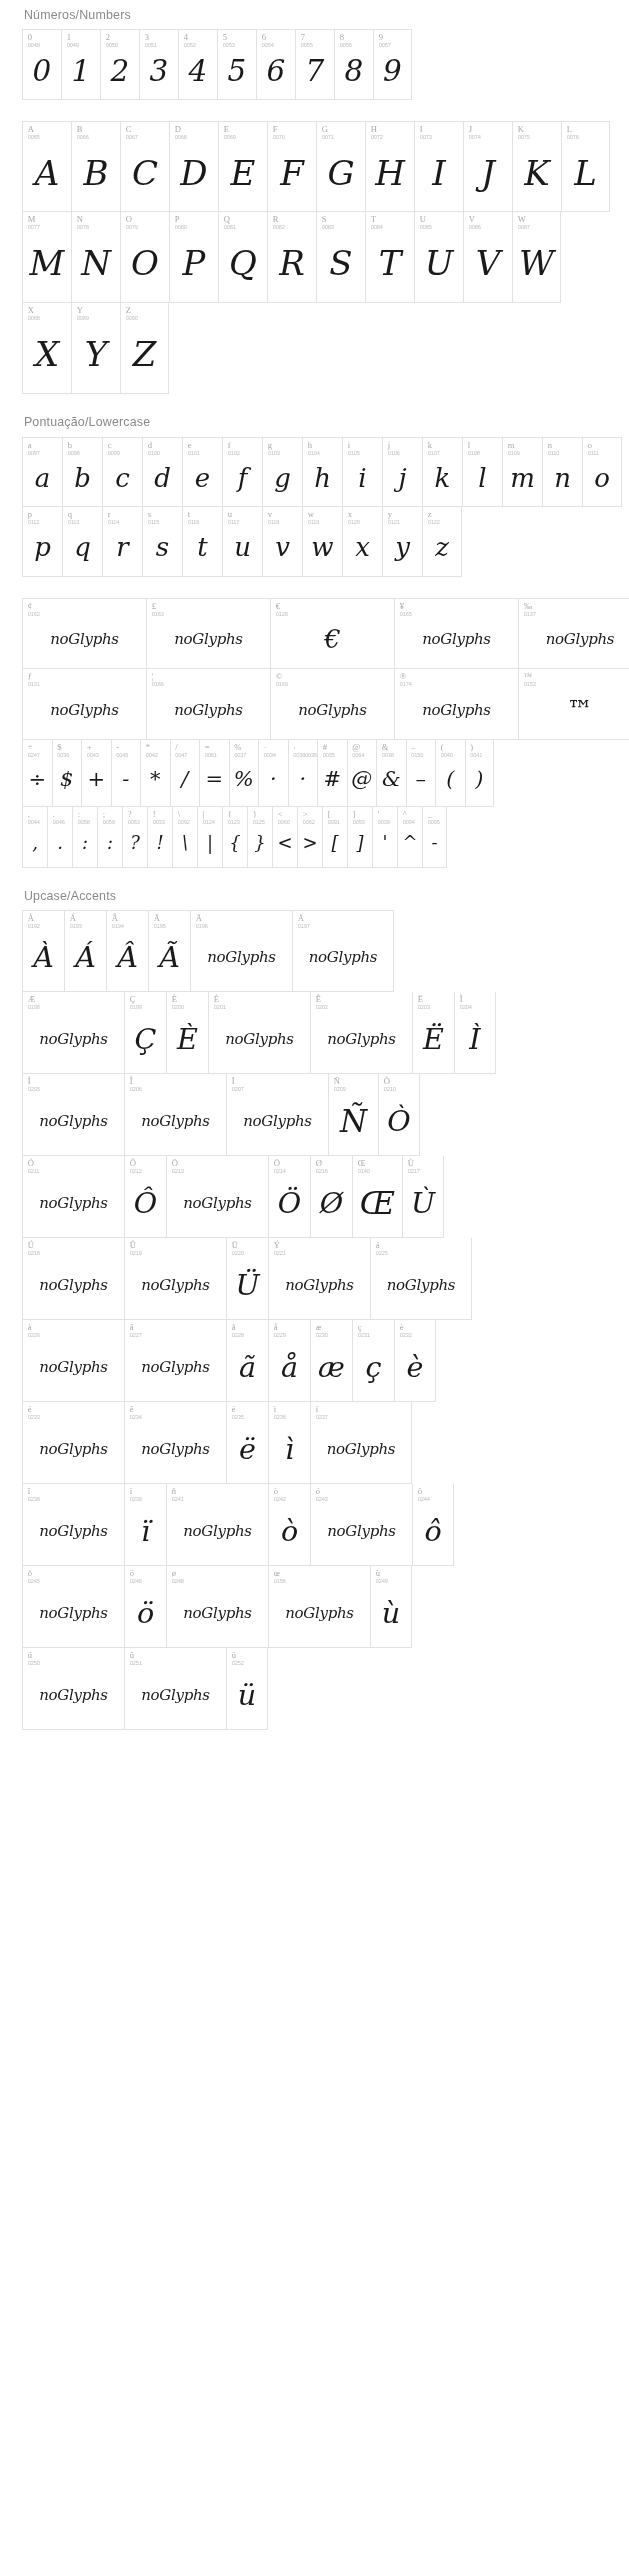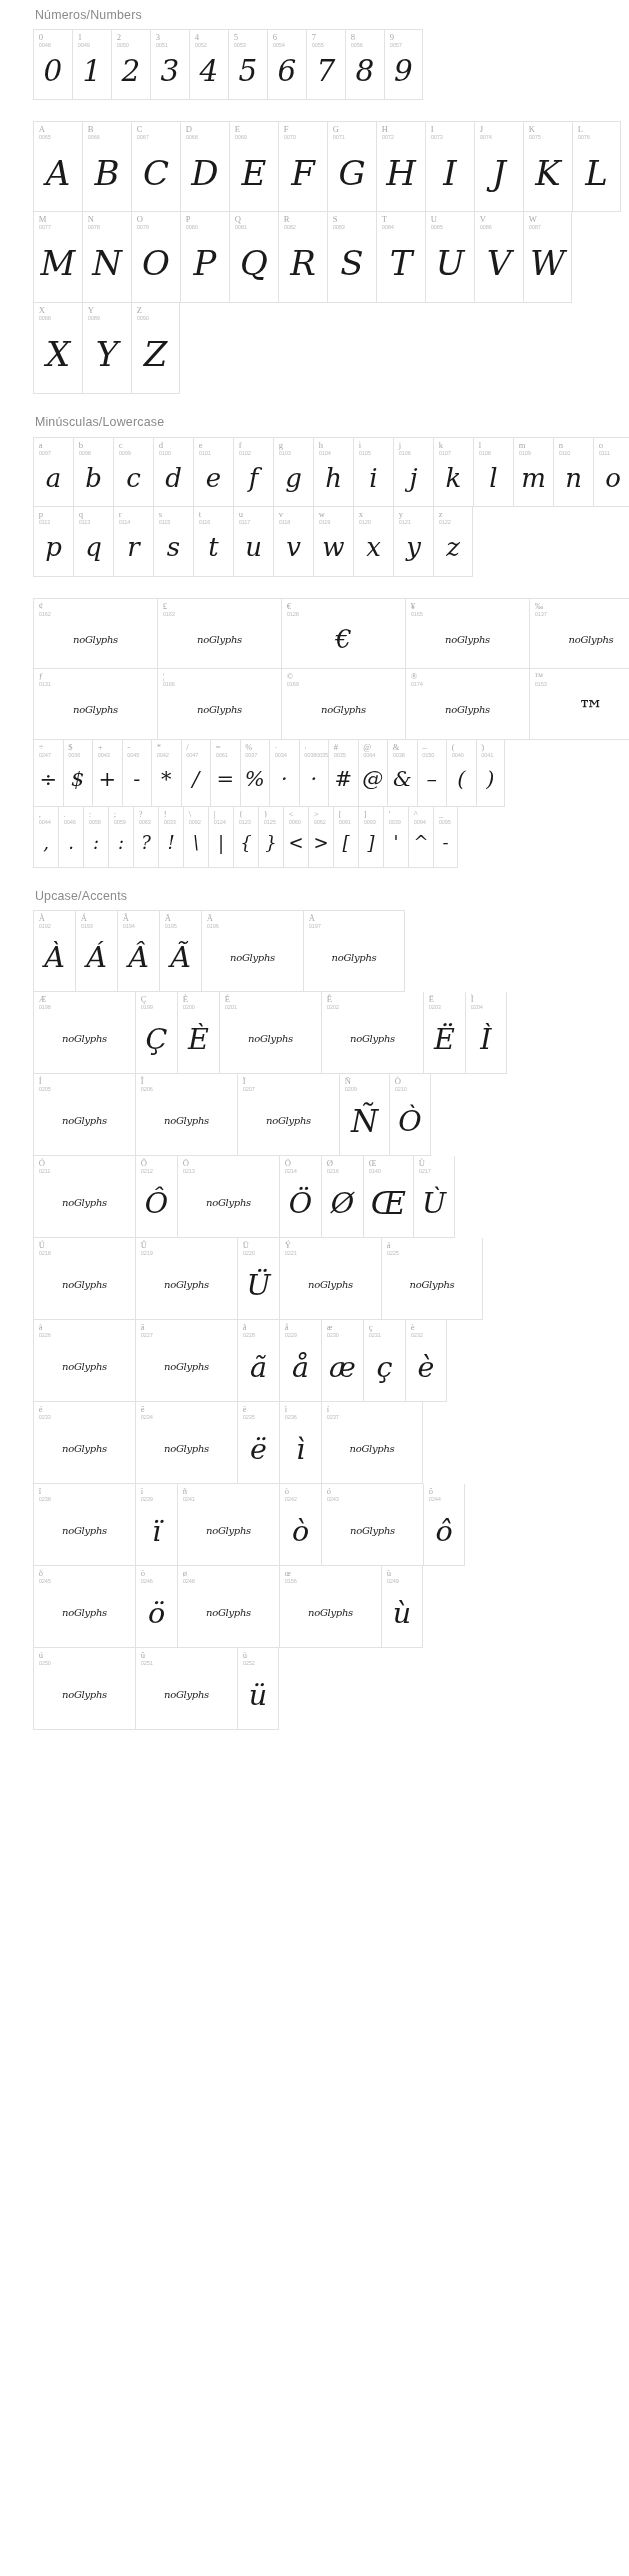--- a/index.html
+++ b/index.html
@@ -2,21 +2,21 @@
 <html style="font-size:15.2px"><head>
 <meta charset="utf-8">
 <style>
   html,body{margin:0;padding:0;background:#ffffff;}
   body{
     width:629px;
     font-family:"Liberation Sans", sans-serif;
     color:#333;
     -webkit-font-smoothing:antialiased;
   }
-  .page{width:629px;padding:0 0 23px 16px;box-sizing:border-box;}
+  .page{width:629px;padding:0 0 23px 5px;box-sizing:border-box;}
   .section{margin:0 0 21px 0;padding:0 17px;}
   .section-title{
     font-size:12.4px;
     color:#8a8a8a;
     font-weight:400;
     margin:7.6px 0 7.6px 1.9px;
     letter-spacing:0.2px;
   }
   .grid{
     display:flex;
@@ -64,21 +64,21 @@
     justify-content:center;
     font-family:"Liberation Serif", serif;
     color:#1a1a1a;
     padding-bottom:5.7px;
   }
   .cell .glyph.script{
     font-style:italic;
     font-family:"DejaVu Serif", serif;
   }
   .cell .glyph.noglyph{
-    font-size:10px;
+    font-size:15px;
     font-style:italic;
     font-family:"DejaVu Serif", serif;
     color:#1a1a1a;
     letter-spacing:-0.3px;
   }
 
   
   .c-num{width:39px;height:71px;}
   .c-num .glyph{font-size:29.5px;}
 
@@ -374,21 +374,21 @@
               <div class="meta">
                 <span class="ch">Z</span>
                 <span class="code">0090</span>
               </div>
               <div class="glyph script">Z</div>
             </div>
           </div>
         </div>
       </div>
       <div class="section">
-        <div class="section-title">Minúsculas/Lowercase</div>
+        <div class="section-title">Pontuação/Lowercase</div>
         <div class="grid">
           <div class="row">
             <div class="cell c-low">
               <div class="meta">
                 <span class="ch">a</span>
                 <span class="code">0097</span>
               </div>
               <div class="glyph script">a</div>
             </div>
             <div class="cell c-low">

